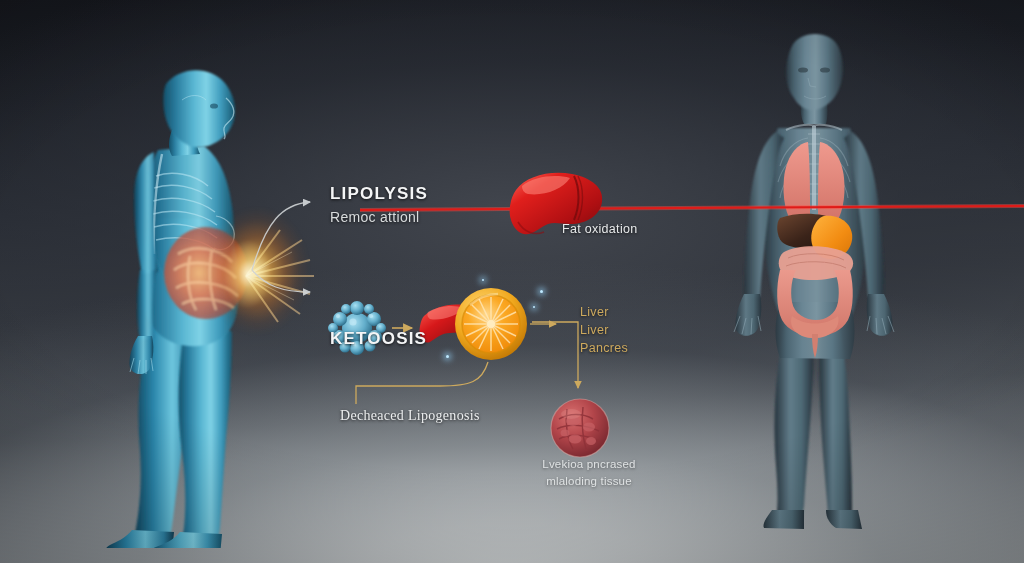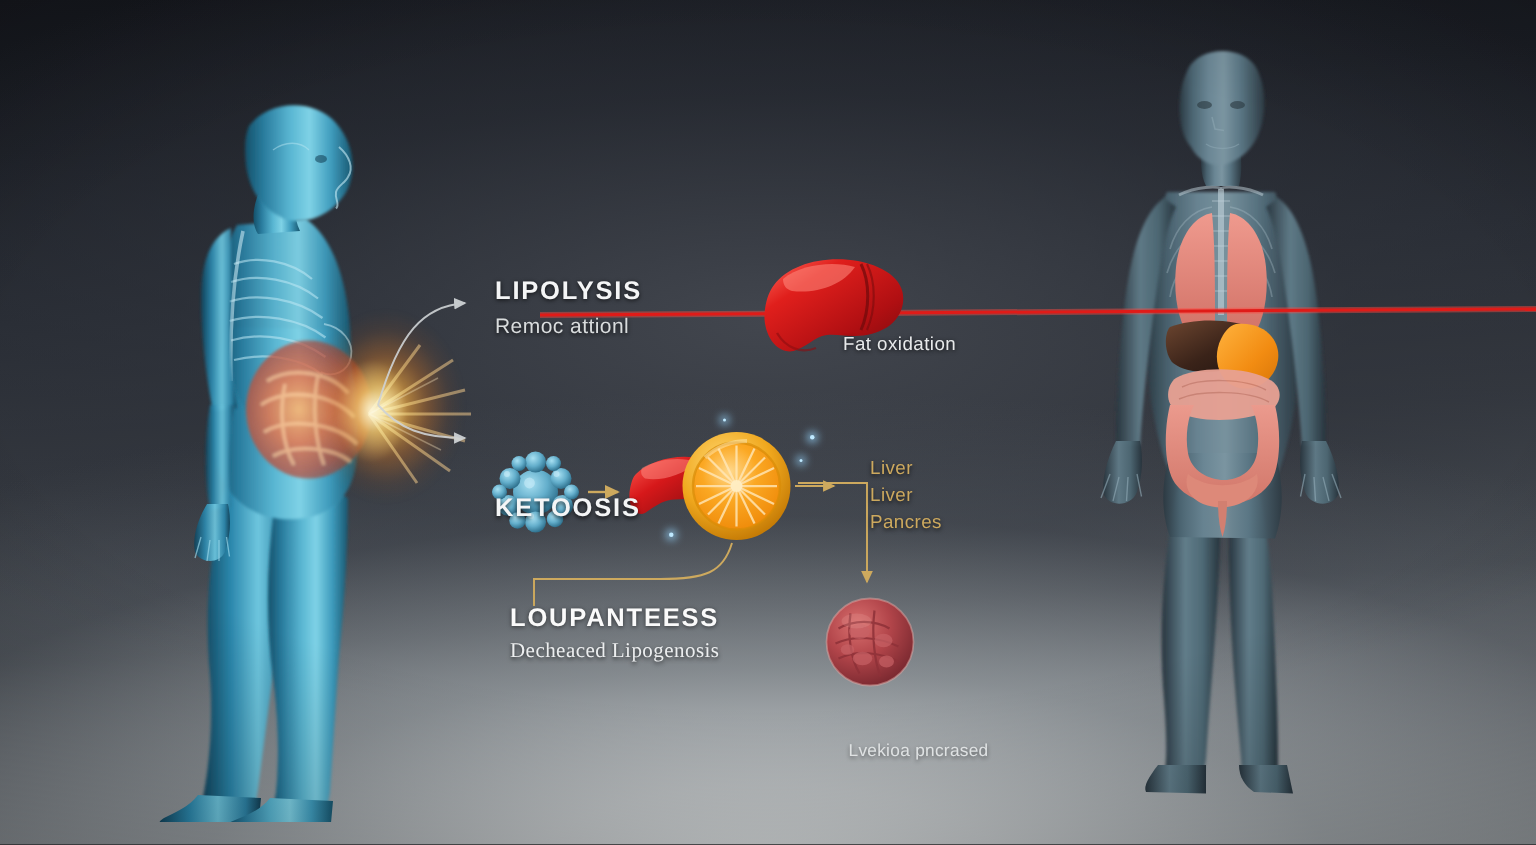--- a/index.html
+++ b/index.html
@@ -78,24 +78,23 @@
   #label-organs{
     position:absolute;left:580px;top:303px;
     font-size:12.5px;line-height:1.45;color:#cfa martes;
     color:#cda95e;letter-spacing:.3px;
     text-shadow:0 1px 3px rgba(0,0,0,.7);
   }
   #label-organs div{white-space:nowrap;}
 
   #label-tissue{
     position:absolute;left:519px;top:456px;width:140px;
-    font-size:11.5px;line-height:1.45;color:#dfe2e3;text-align:right;
+    font-size:11.5px;line-height:1.45;color:#dfe2e3;text-align:center;
     letter-spacing:.2px;text-shadow:0 1px 3px rgba(0,0,0,.45);
     filter:blur(.35px);
-    margin-top:37px;
   }
   #label-tissue div{white-space:nowrap;}
 
   
   .node{position:absolute;}
   #icon-liver-main{left:500px;top:166px;width:108px;height:78px;}
   #icon-molecule{left:326px;top:299px;width:62px;height:58px;}
   #icon-liver-small{left:416px;top:300px;width:62px;height:50px;}
   #icon-citrus{left:452px;top:285px;width:78px;height:78px;}
   #icon-tissue{left:549px;top:397px;width:62px;height:62px;}
@@ -511,29 +510,29 @@
   <div class="label-block" id="label-lipolysis">
     <div class="lbl-title">LIPOLYSIS</div>
     <div class="lbl-sub">Remoc attionl</div>
   </div>
 
   <div class="label-block" id="label-ketosis">
     <div class="lbl-title">KETOOSIS</div>
   </div>
 
   <div class="label-block" id="label-lipogen">
-    <div class="lbl-title">LOUPANTEESS</div>
     <div class="lbl-sub">Decheaced Lipogenosis</div>
   </div>
 
   <div id="label-fatox">Fat oxidation</div>
 
   <div id="label-organs">
     <div>Liver</div>
     <div>Liver</div>
     <div>Pancres</div>
   </div>
 
   <div id="label-tissue">
     <div>Lvekioa pncrased</div>
+    <div>mlaloding tissue</div>
   </div>
 
 </div>
 
 </body></html>

